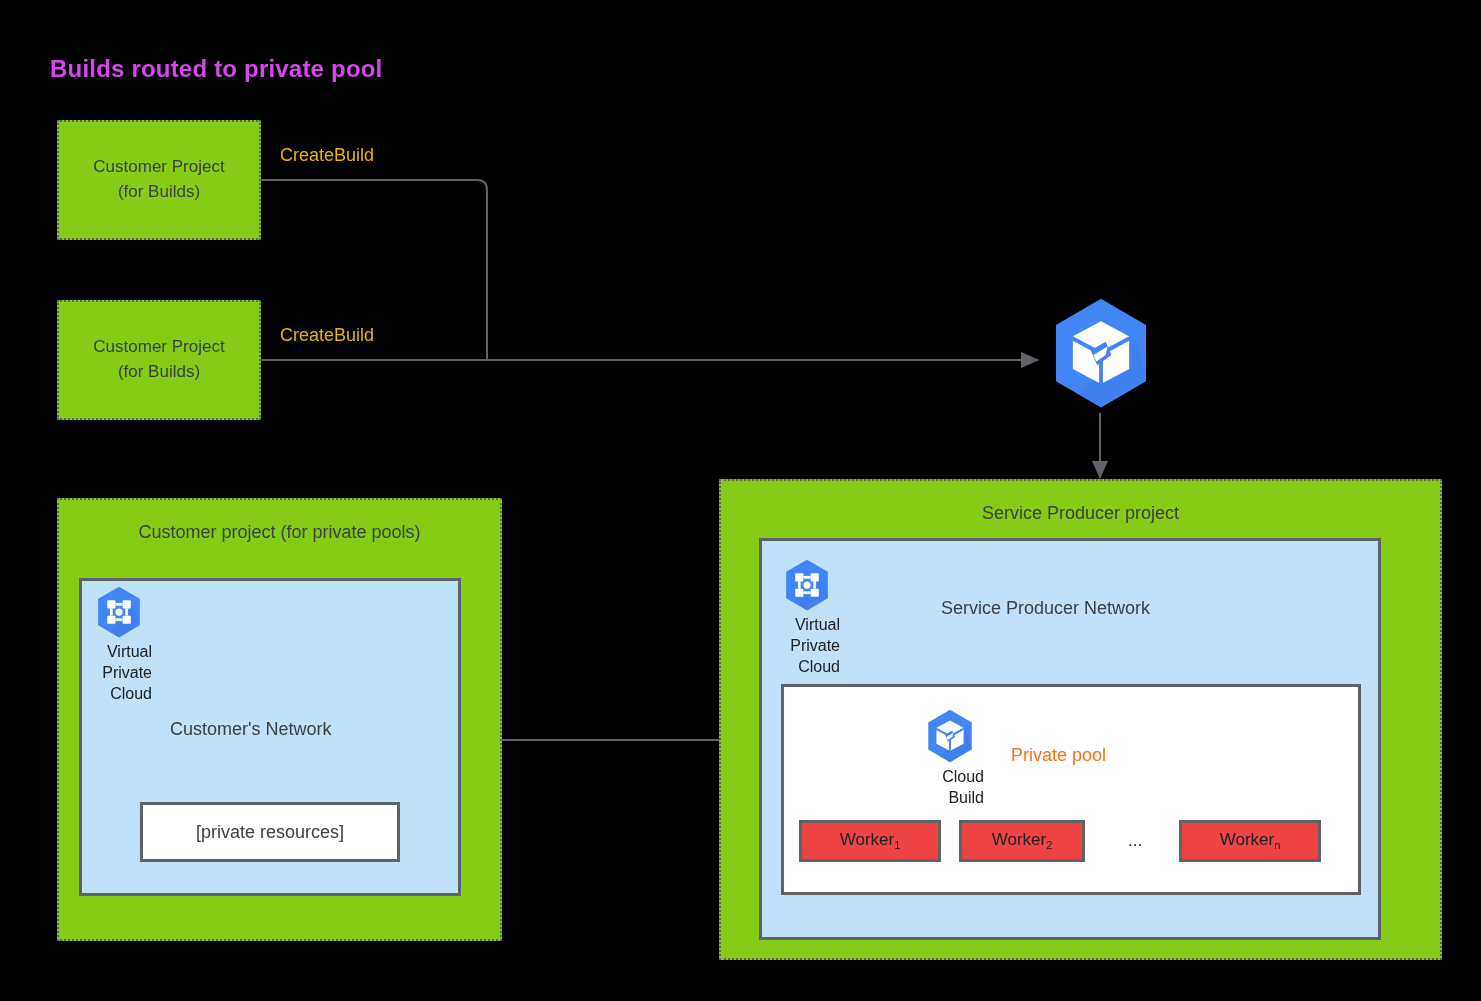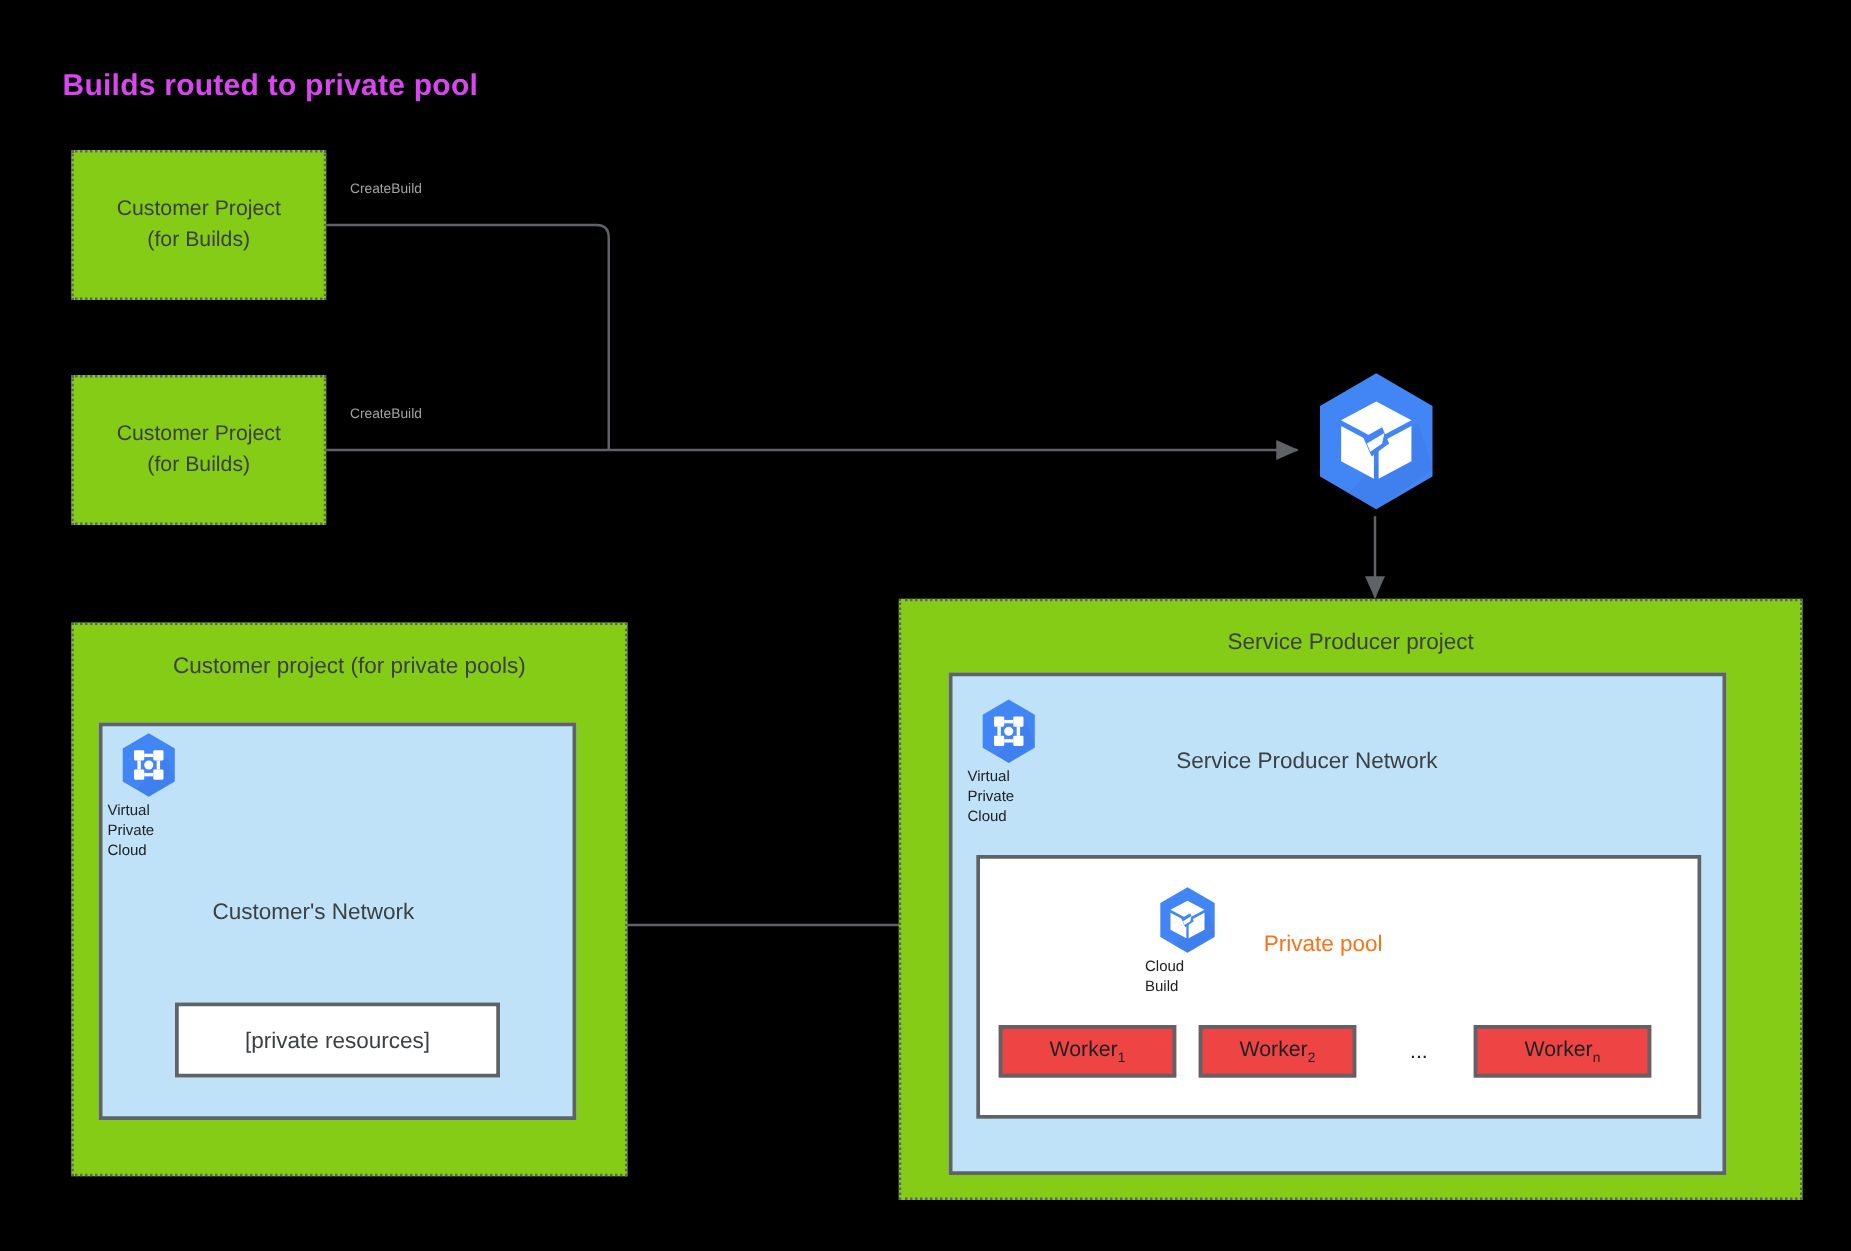--- a/index.html
+++ b/index.html
@@ -43,22 +43,22 @@
     text-align: center;
   }
   .cust-build-box .label {
     font-size: 17px;
     color: #3c4043;
     line-height: 1.45;
   }
 
   
   .edge-label {
-    font-size: 11px;
-    color: #a3a3a3;
+    font-size: 18px;
+    color: #eab308;
     white-space: nowrap;
   }
   svg.overlay {
     position: absolute;
     left: 0; top: 0;
     width: 1481px;
     height: 1001px;
     pointer-events: none;
   }
 
@@ -76,23 +76,23 @@
     box-sizing: border-box;
   }
   .net-title {
     font-size: 18px;
     color: #3c4043;
     white-space: nowrap;
   }
 
   
   .icon-caption {
-    font-size: 12px;
+    font-size: 16px;
     color: #202124;
-    text-align: left;
+    text-align: right;
     line-height: 1.32;
     white-space: nowrap;
   }
 
   
   .white-box {
     background: #ffffff;
     border: 3px solid #5f6368;
     box-sizing: border-box;
     display: flex;

